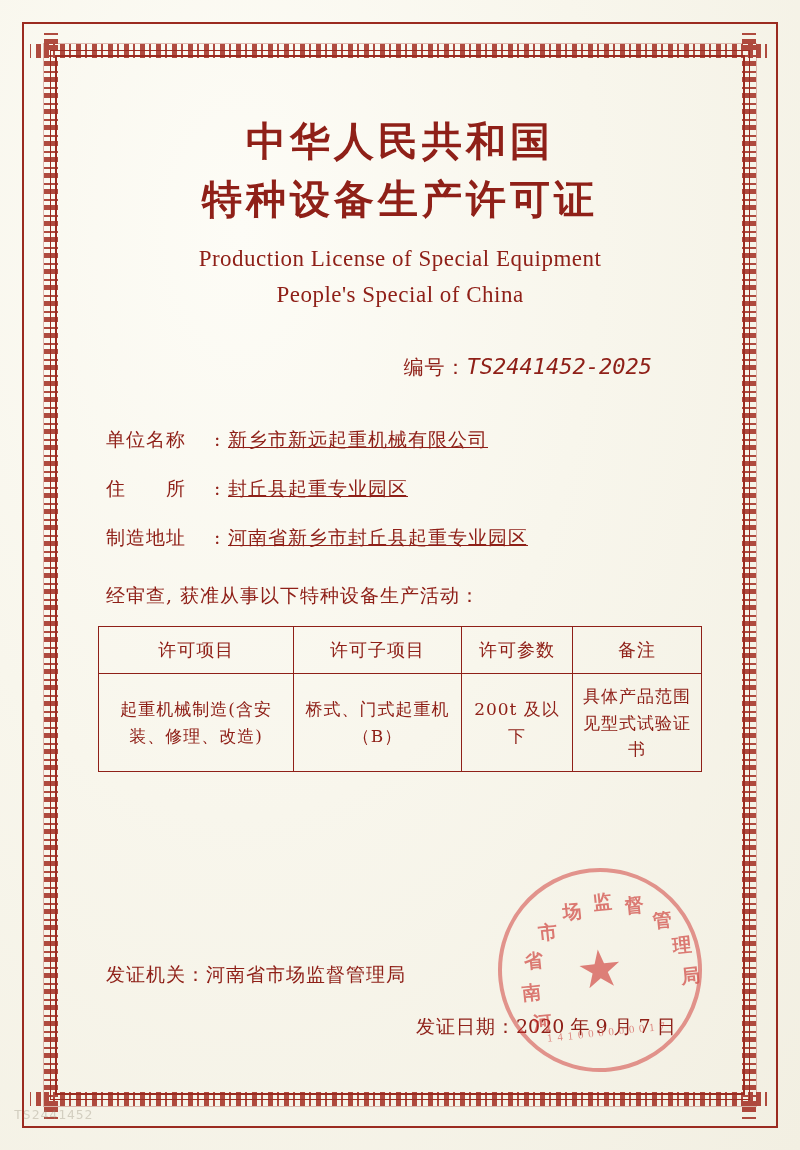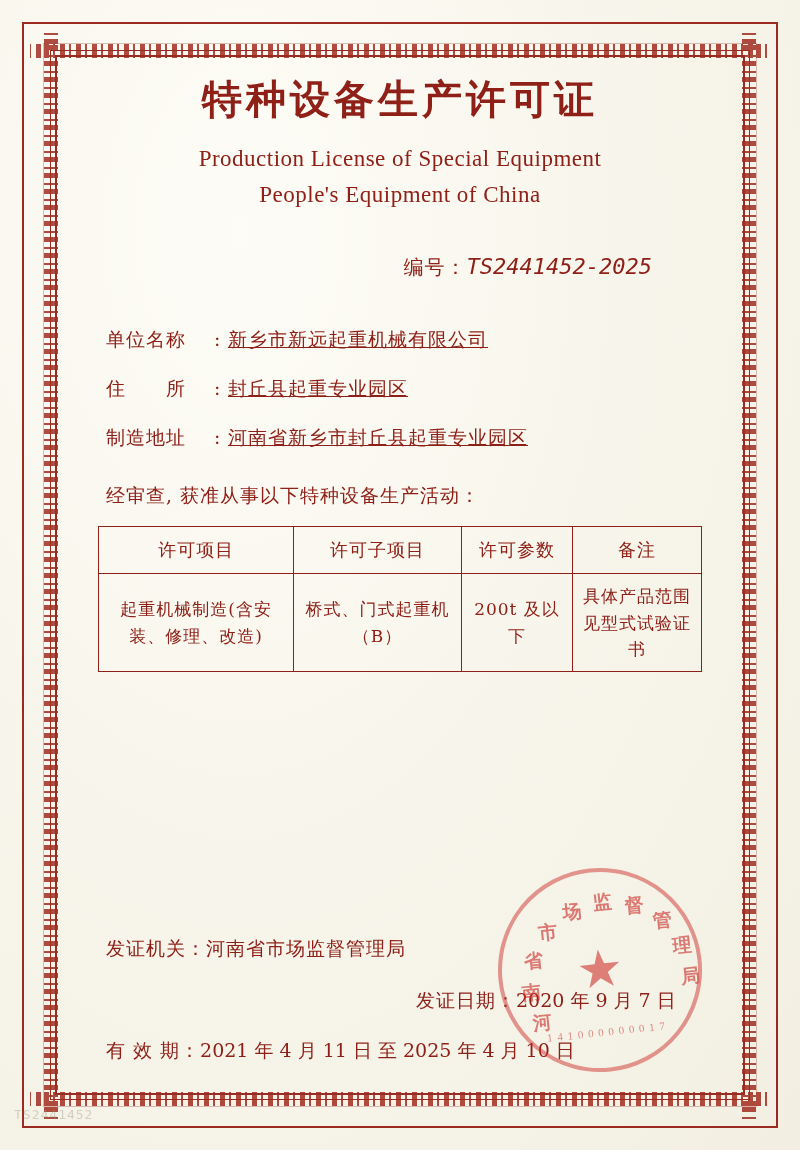--- a/index.html
+++ b/index.html
@@ -275,23 +275,24 @@
 
 <div class="certificate">
 
   <div class="border-outer"></div>
   <div class="border-band"></div>
   <div class="border-inner"></div>
   <div class="border-inner2"></div>
 
   <div class="content">
 
+    <div class="title-cn line1">中华人民共和国</div>
     <div class="title-cn">特种设备生产许可证</div>
     <div class="title-en l1">Production License of Special Equipment</div>
-    <div class="title-en">People's Equipment of China</div>
+    <div class="title-en">People's Special of China</div>
 
     <div class="serial-row">
       <span>编号：</span><span class="serial-num">TS2441452-2025</span>
     </div>
 
     <div class="fields">
 
       <div class="field-row">
         <span class="field-label">单位名称</span>
         <span class="field-colon">:</span>
@@ -336,23 +337,20 @@
     <div class="bottom">
 
       <div class="issuer-row">
         <span>发证机关：</span><span>河南省市场监督管理局</span>
       </div>
 
       <div class="issue-date-row">
         <span>发证日期：</span><span class="date-num">2020 年 9 月 7 日</span>
       </div>
 
-      <div class="validity-row">
-        <span>有 效 期：</span><span class="date-num">2021 年 4 月 11 日 至 2025 年 4 月 10 日</span>
-      </div>
 
     </div>
 
   </div>
 
   <div class="seal">
     <div class="seal-text">
       <span style="transform: rotate(-115deg) translate(0, -80px) rotate(115deg);">河</span>
       <span style="transform: rotate(-92deg) translate(0, -80px) rotate(92deg);">南</span>
       <span style="transform: rotate(-69deg) translate(0, -80px) rotate(69deg);">省</span>

